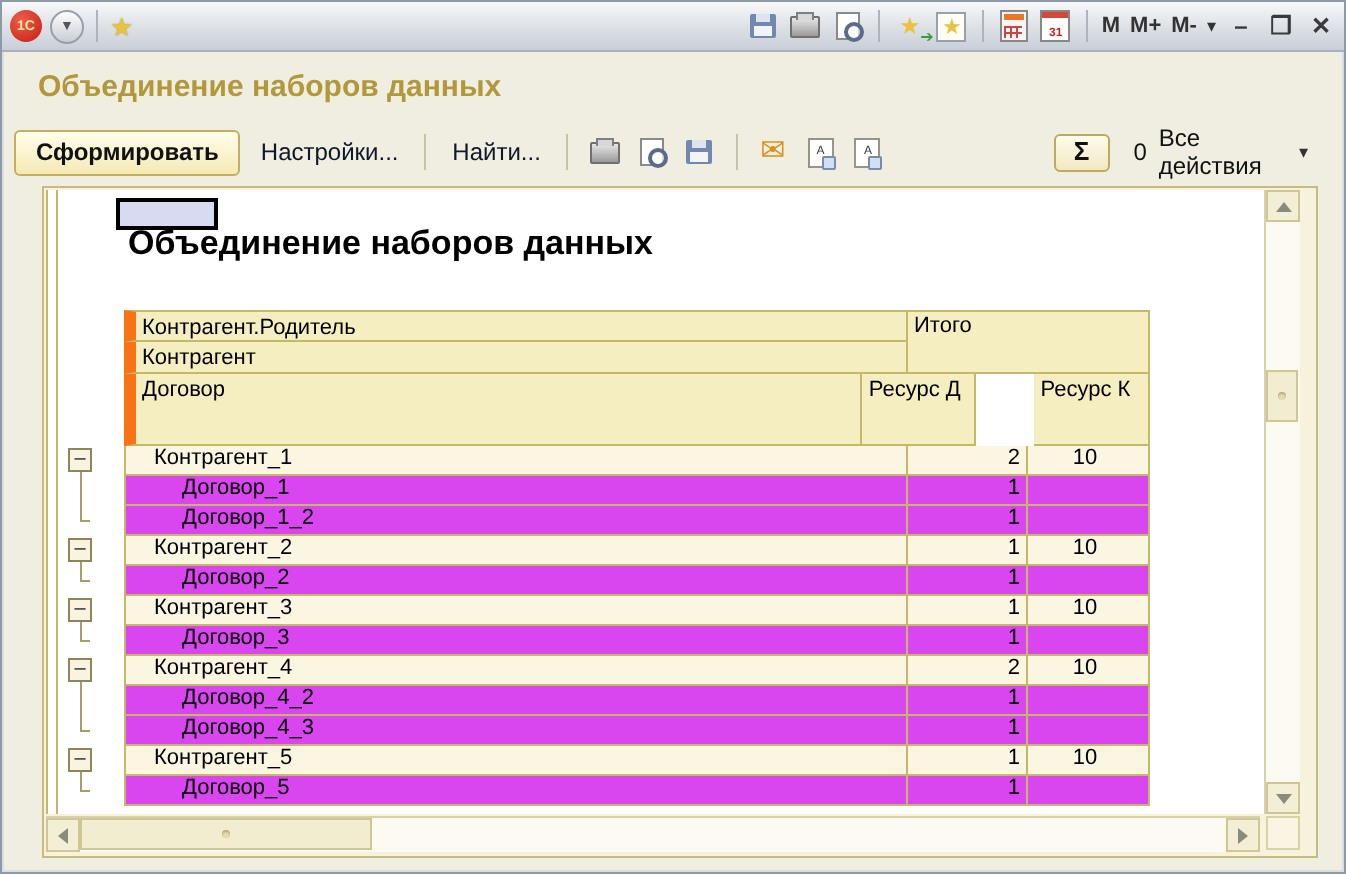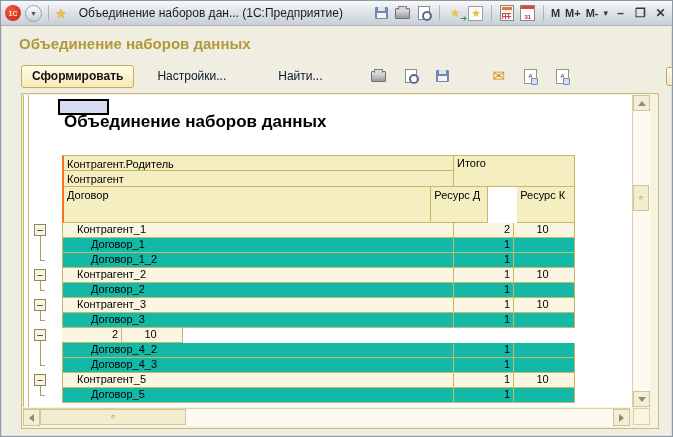--- a/index.html
+++ b/index.html
@@ -34,21 +34,21 @@
   .i-calc:after{content:"";position:absolute;left:1px;bottom:1px;width:9px;height:6px;
                background:linear-gradient(#C44 1px,transparent 1px),linear-gradient(90deg,#C44 1px,transparent 1px);background-size:3px 3px;}
   .i-cal{width:13px;height:14px;background:#FFF;border:1px solid #888;position:relative;font-size:6px;color:#C22;display:flex;align-items:flex-end;justify-content:center;font-weight:bold;}
   .i-cal:before{content:"";position:absolute;left:0;top:0;right:0;height:3px;background:#D44A3A;}
   .m-txt{font-size:11px;font-weight:bold;color:#333;}
   .win-glyph{font-size:12px;color:#3A3A3A;width:15px;text-align:center;font-weight:bold;}
   
   .form-caption{position:absolute;left:0;top:25px;right:0;height:34px;}
   .form-caption .txt{position:absolute;left:18px;top:9px;font-size:15px;font-weight:bold;color:#B0983B;}
   
-  .toolbar{position:absolute;left:0;top:59px;right:0;height:32px;display:flex;align-items:center;padding-left:20px;gap:19px;}
+  .toolbar{position:absolute;left:0;top:59px;right:0;height:32px;display:flex;align-items:center;padding-left:6px;gap:6px;}
   .btn-main{background:linear-gradient(#FFFDEB,#F5E9B4);border:1px solid #C3AF60;border-radius:3px;
             font-size:12px;font-weight:bold;color:#111;padding:3px 10px 4px;}
   .btn-flat{font-size:12px;color:#0f172a;padding:3px 4px;}
   .t-sep{width:1px;height:18px;background:#C6C2AC;margin:0 3px;}
   .t-ico{width:20px;height:18px;display:flex;align-items:center;justify-content:center;}
   .i-mail{font-size:15px;color:#D8901E;line-height:14px;}
   .i-doc{width:11px;height:13px;background:#FFF;border:1px solid #98948A;position:relative;font-size:6px;color:#334;display:flex;align-items:center;justify-content:center;}
   .i-doc:after{content:"";position:absolute;right:-2px;bottom:-2px;width:5px;height:5px;background:#CFE0F2;border:1px solid #7A8DA8;border-radius:1px;}
   .btn-sigma{margin-left:78px;background:linear-gradient(#FEFBEC,#F2E8C2);border:1px solid #BBAB5E;border-radius:3px;
              font-size:13px;font-weight:bold;padding:0px 9px 2px;color:#111;}
@@ -61,21 +61,21 @@
   .sheet-area .rootline{position:absolute;left:5px;top:0;bottom:0;width:1px;background:#C2B76A;}
   .sheet-area .gutterline{position:absolute;left:0;top:0;bottom:0;width:1px;background:#C2B76A;}
   .sel-cell{position:absolute;left:36px;top:5px;width:47px;height:12px;background:#D6DBF2;border:1px solid #000;box-shadow:0 0 0 1px #000;}
   .sheet-title{position:absolute;left:41px;top:17px;font-size:17px;font-weight:bold;color:#000;white-space:nowrap;}
   
   .hdr{position:absolute;left:39px;top:60px;width:513px;}
   .hc{box-sizing:border-box;background:#F4EEC1;border-right:1px solid #C5B967;border-bottom:1px solid #C5B967;
       font-size:11px;color:#000;padding:1px 3px;overflow:hidden;}
   .hrow{display:flex;}
   .hr1 .hc,.hr2 .hc{height:16px;line-height:14px;}
-  .hc.first{border-left:2px solid #f97316;width:392px;}
+  .hc.first{border-left:6px solid #f97316;width:392px;}
   .hr1 .hc{border-top:1px solid #C5B967;}
   .hc-total{position:absolute;left:392px;top:0;width:121px;height:32px;box-sizing:border-box;
             background:#F4EEC1;border:1px solid #C5B967;border-left:none;font-size:11px;padding:1px 3px;}
   .hr3 .hc{height:36px;line-height:14px;}
   .hc.w-d{width:60px;}
   .hc.w-k{width:61px;margin-left:29px;}
   
   .rows{position:absolute;left:0;top:128px;width:609px;}
   .row{display:flex;height:15px;}
   .gut{position:relative;width:39px;flex:none;}
@@ -84,21 +84,21 @@
   .gut .vline{position:absolute;left:17px;top:0;bottom:0;width:1px;background:#A89D62;}
   .gut.last .vline{bottom:7px;}
   .gut.last .stub{position:absolute;left:17px;top:7px;width:5px;height:1px;background:#A89D62;}
   .gut.grp .vline{top:13px;}
   .cell{box-sizing:border-box;border-right:1px solid #C5B967;border-bottom:1px solid #C5B967;
         font-size:11px;line-height:13px;color:#000;overflow:hidden;white-space:nowrap;}
   .cell.lbl{width:392px;border-left:1px solid #C5B967;}
   .cell.nd{width:60px;text-align:right;padding-right:3px;}
   .cell.nk{width:61px;text-align:center;padding-right:3px;}
   .row.group .cell{background:#FAF6E2;}
-  .row.detail .cell{background:#14b8a6;}
+  .row.detail .cell{background:#d946ef;}
   .row.group .lbl{padding-left:14px;}
   .row.detail .lbl{padding-left:28px;}
   
   .vsb{position:absolute;right:8px;top:1px;width:17px;height:312px;background:#FDFBF1;border-left:1px solid #D9D2A8;}
   .hsb{position:absolute;left:1px;top:314px;height:17px;width:607px;background:#FDFBF1;border-top:1px solid #D9D2A8;}
   .sb-btn{position:absolute;width:17px;height:16px;background:#F3EED6;border:1px solid #CFC693;box-sizing:border-box;
           display:flex;align-items:center;justify-content:center;}
   .vsb .up{left:0;top:0;}
   .vsb .down{left:0;bottom:0;}
   .hsb .left{left:0;top:0;height:17px;width:17px;}
@@ -116,21 +116,20 @@
 </head>
 <body>
 
 <div class="window">
 
   <div class="titlebar">
     <span class="logo-1c">1С</span>
     <span class="round-btn">▼</span>
     <span class="tb-sep"></span>
     <span class="star">★</span>
-    <span class="title-text">Объединение наборов дан...  (1С:Предприятие)</span>
     <span class="tb-right">
       <span class="ti">
           <span class="i-floppy"></span>
         </span>
       <span class="ti">
           <span class="i-printer"></span>
         </span>
       <span class="ti">
           <span class="i-preview"></span>
         </span>
@@ -281,20 +280,21 @@
           <div class="cell lbl">Договор_3</div>
           <div class="cell nd">1</div>
           <div class="cell nk"></div>
         </div>
 
         <div class="row group">
           <div class="gut grp">
               <span class="minus">–</span>
               <span class="vline"></span>
             </div>
+          <div class="cell lbl">Контрагент_4</div>
           <div class="cell nd">2</div>
           <div class="cell nk">10</div>
         </div>
         <div class="row detail">
           <div class="gut">
               <span class="vline"></span>
             </div>
           <div class="cell lbl">Договор_4_2</div>
           <div class="cell nd">1</div>
           <div class="cell nk"></div>

